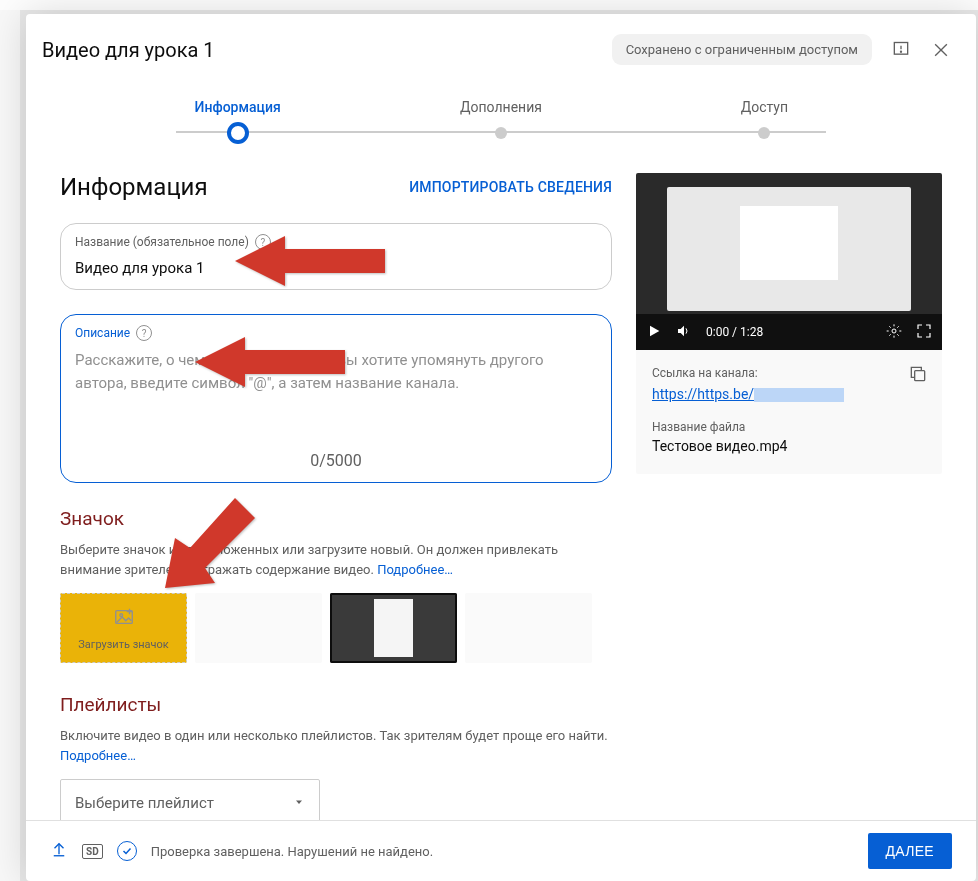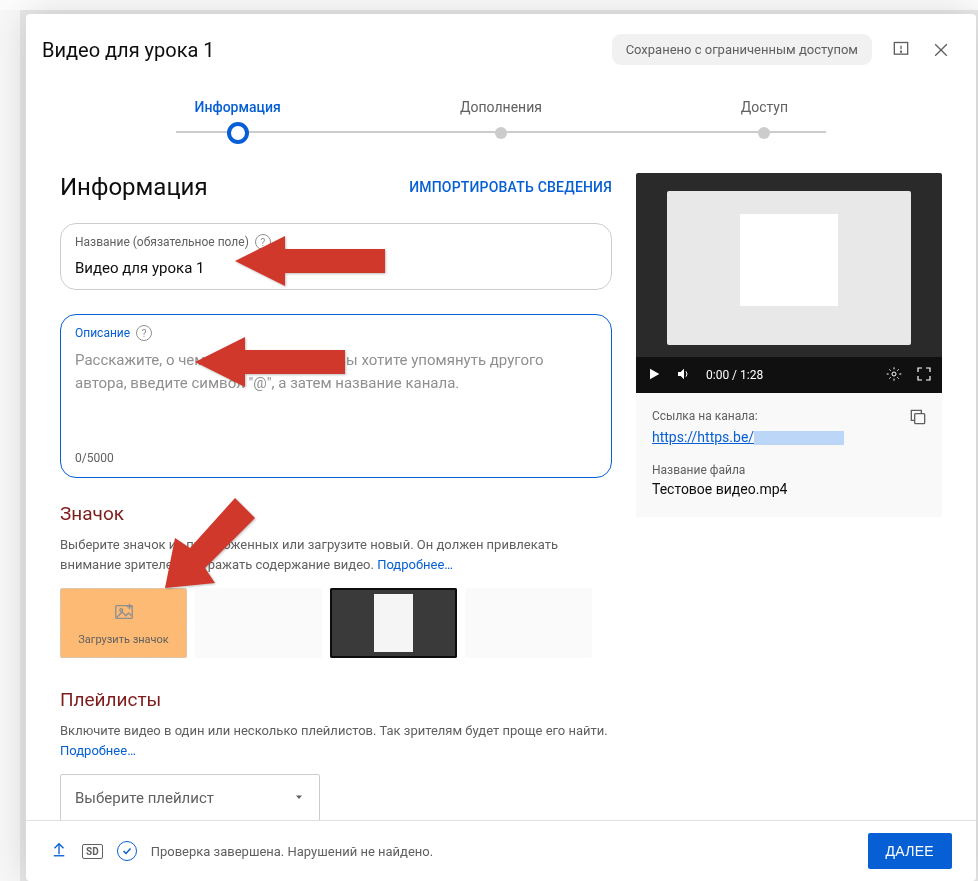--- a/index.html
+++ b/index.html
@@ -30,37 +30,37 @@
 .section-title { font-size: 24px; color: #0d0d0d; flex: 1; }
 .import-link { color: #065fd4; font-size: 14px; font-weight: 500; cursor: pointer; letter-spacing: .2px; }
 .field { border: 1px solid #ccc; border-radius: 16px; padding: 10px 14px 12px 14px; margin-bottom: 24px; position: relative; }
 .field.focused { border-color: #065fd4; }
 .field-label { font-size: 12px; color: #606060; display: flex; align-items: center; gap: 6px; margin-bottom: 8px; }
 .field.focused .field-label { color: #065fd4; }
 .field-input { border: none; outline: none; font-size: 15px; color: #0d0d0d; width: 100%; font-family: inherit; }
 .field-textarea { border: none; outline: none; font-size: 15px; color: #606060; width: 100%; resize: none; min-height: 90px; font-family: inherit; line-height: 1.5; }
 .field-textarea::placeholder { color: #909090; }
 .help-circle { width: 16px; height: 16px; border: 1px solid #909090; border-radius: 50%; display: inline-flex; align-items: center; justify-content: center; font-size: 10px; color: #909090; }
-.char-count { text-align: left; font-size: 12px; color: #606060; margin-top: 8px; }
+.char-count { text-align: center; font-size: 16px; color: #606060; margin-top: 8px; }
 .subsection-title { font-size: 19px; font-weight: 400; color: #7f1d1d; margin-bottom: 10px; }
 .subsection-desc { font-size: 13px; color: #606060; line-height: 1.5; margin-bottom: 14px; }
 .subsection-desc a { color: #065fd4; text-decoration: none; }
 .thumbs { display: flex; gap: 8px; margin-bottom: 30px; }
 .thumb { width: 127px; height: 70px; border-radius: 2px; background: #eee; position: relative; cursor: pointer; overflow: hidden; }
-.thumb.upload { border: 1px dashed #ccc; background: #fdba74; display: flex; flex-direction: column; align-items: center; justify-content: center; gap: 6px; }
+.thumb.upload { border: 1px dashed #ccc; background: #eab308; display: flex; flex-direction: column; align-items: center; justify-content: center; gap: 6px; }
 .thumb.upload .upl-icon { color: #909090; }
 .thumb.upload .upl-text { font-size: 11px; color: #606060; }
 .thumb.selected { outline: 2px solid #0d0d0d; outline-offset: -2px; }
 .thumb.dark { background: #3a3a3a; position: relative; }
 .thumb.dark::after { content:''; position:absolute; left:35%; top:8%; width:30%; height:84%; background:#f5f5f5; }
 .thumb.light { background: #fafafa; }
 .select-field { border: 1px solid #ccc; border-radius: 2px; padding: 14px 14px; width: 260px; display: flex; align-items: center; justify-content: space-between; cursor: pointer; margin-bottom: 20px; }
 .select-field span { font-size: 15px; color: #606060; }
 .preview-card { background: #f9f9f9; border-radius: 2px; overflow: hidden; }
-.preview-video { width: 306px; height: 220px; background: #2a2a2a; position: relative; }
+.preview-video { width: 306px; height: 177px; background: #2a2a2a; position: relative; }
 .preview-video .vp-inner { position:absolute; left:10%; top:8%; width:80%; height:70%; background:#e8e8e8; border-radius:2px; }
 .preview-video .vp-inner::after { content:''; position:absolute; left:30%; top:15%; width:40%; height:60%; background:#fff; }
 .video-controls { position: absolute; left: 0; right: 0; bottom: 0; height: 36px; background: rgba(0,0,0,.6); display: flex; align-items: center; padding: 0 10px; gap: 14px; color: #fff; font-size: 12px; }
 .video-controls .spacer { flex: 1; }
 .preview-meta { padding: 16px 16px 20px 16px; position: relative; }
 .meta-label { font-size: 12px; color: #606060; margin-bottom: 4px; }
 .meta-link { font-size: 14px; color: #065fd4; display: inline-block; margin-bottom: 18px; }
 .meta-link .redacted { display:inline-block; width:90px; height:14px; background:#bcd6f7; vertical-align:middle; }
 .meta-value { font-size: 14px; color: #0d0d0d; }
 .copy-icon { position: absolute; right: 14px; top: 14px; cursor: pointer; color: #606060; }

